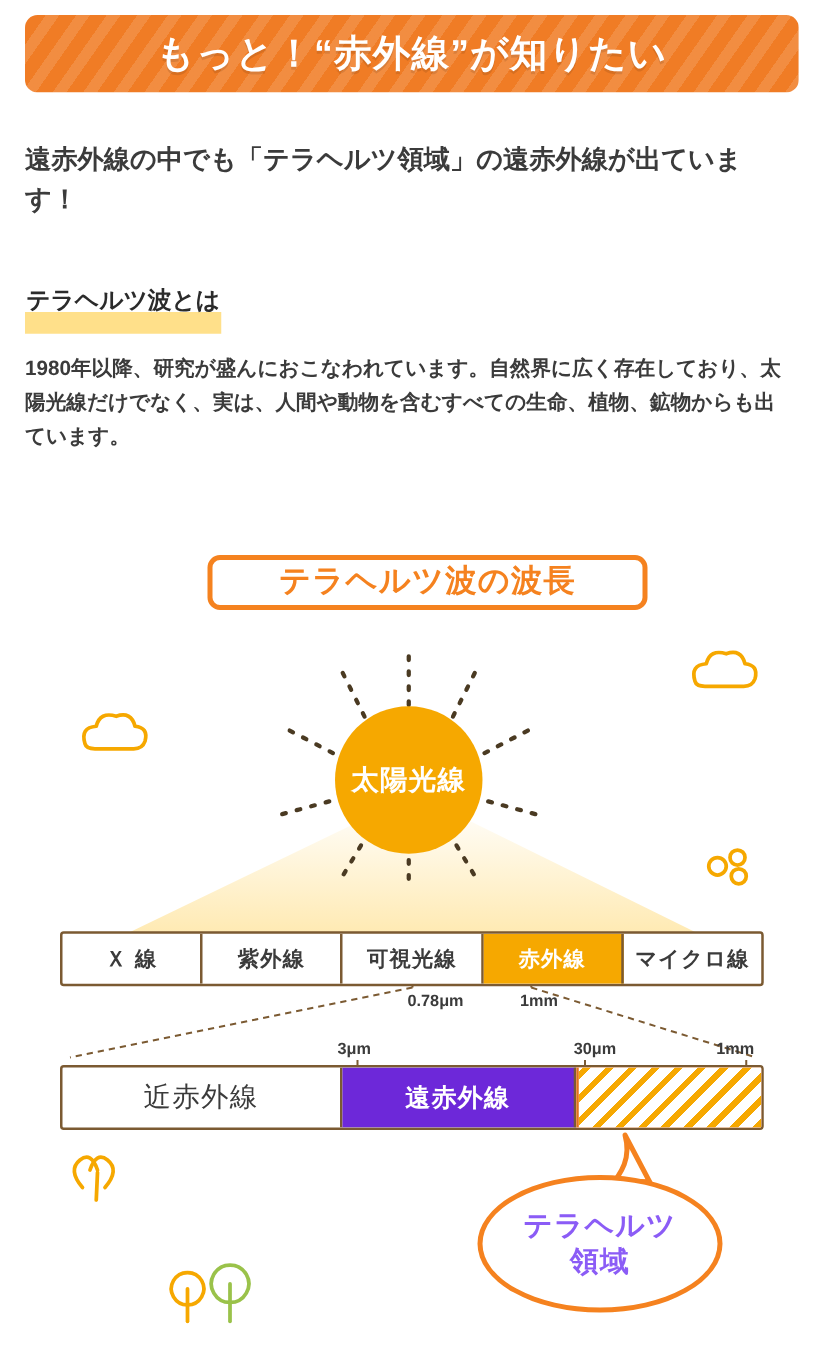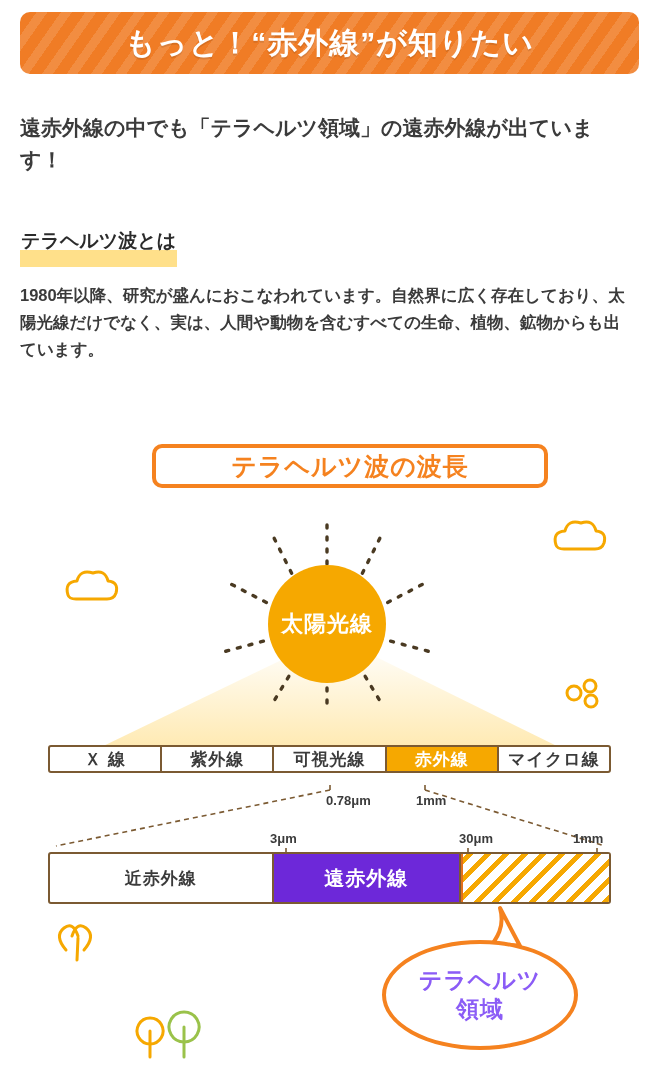--- a/index.html
+++ b/index.html
@@ -96,29 +96,28 @@
   
   .ribbon {
     position: absolute;
     left: 150px;
     top: 34px;
     width: 360px;
     height: 48px;
   }
   .ribbon-box {
     position: absolute;
-    left: 2px; top: 0;
-    width: 396px;
+    left: 16px; top: 0;
+    width: 352px;
     height: 44px;
     border: 4px solid #f5821f;
     border-radius: 10px;
     background: #ffffff;
     box-sizing: border-box;
     display: flex;
-    align-items: center;
     justify-content: center;
   }
   .ribbon-shadow {
     position: absolute;
     left: 8px; top: 6px;
     width: 352px;
     height: 44px;
     border-radius: 10px;
     background: #f5821f;
     z-index: -1;
@@ -158,21 +157,21 @@
     background: linear-gradient(to bottom, rgba(255,224,138,0.0) 0%, rgba(255,226,150,0.75) 100%);
     clip-path: polygon(48.5% 0%, 52.5% 0%, 100% 100%, 0% 100%);
   }
 
   
   .spectrum {
     position: absolute;
     left: 48px;
     top: 335px;
     width: 563px;
-    height: 28px;
+    height: 44px;
     display: flex;
     border: 2px solid #7b5a32;
     border-radius: 3px;
     box-sizing: border-box;
     background: #ffffff;
     overflow: hidden;
   }
   .sp-cell {
     flex: 1 1 0;
     border-right: 2px solid #7b5a32;
@@ -219,21 +218,21 @@
     border-radius: 3px;
     box-sizing: border-box;
     background: #ffffff;
     display: flex;
     overflow: hidden;
   }
   .dt-near {
     width: 40%;
     border-right: 2px solid #7b5a32;
     display: flex; align-items: center; justify-content: center;
-    font-size: 17px; font-weight: bold; color: #3b3b3b; letter-spacing: 1px;
+    font-size: 22px; font-weight: normal; color: #3b3b3b; letter-spacing: 1px;
     box-sizing: border-box;
   }
   .dt-far {
     width: 33.5%;
     background: #6d28d9;
     border-right: 2px solid #7b5a32;
     display: flex; align-items: center; justify-content: center;
     font-size: 20px; font-weight: bold; color: #ffffff; letter-spacing: 1px;
     box-sizing: border-box;
   }

